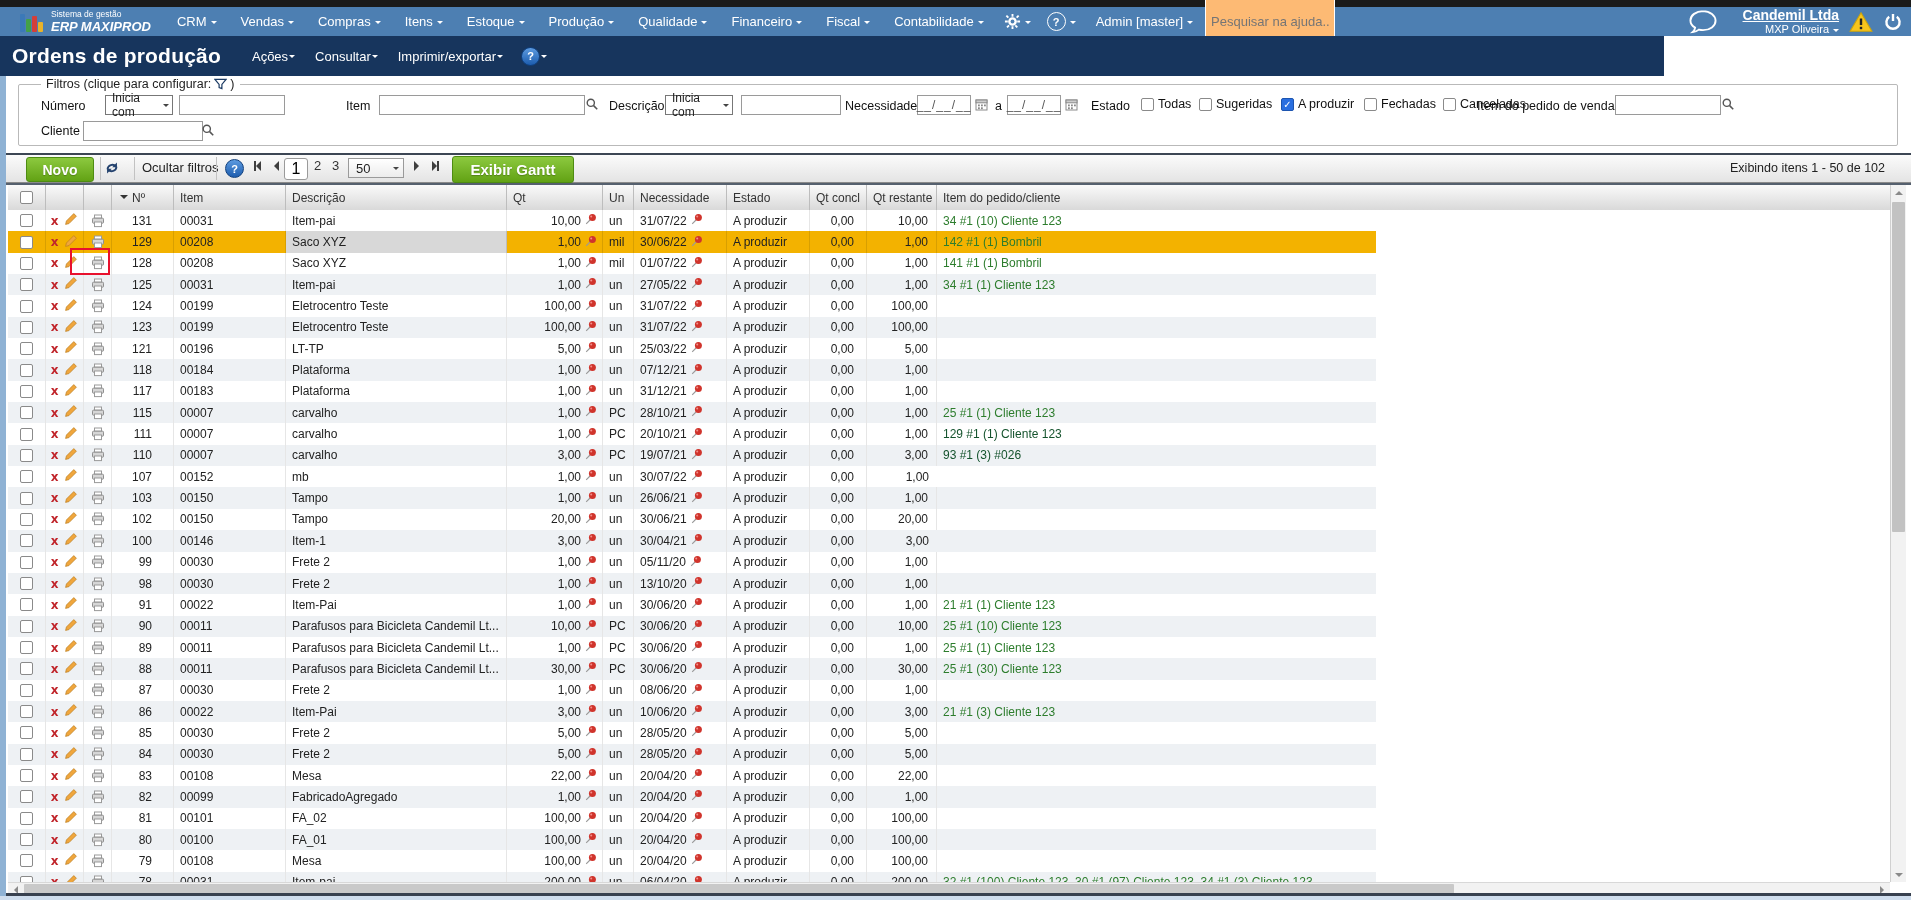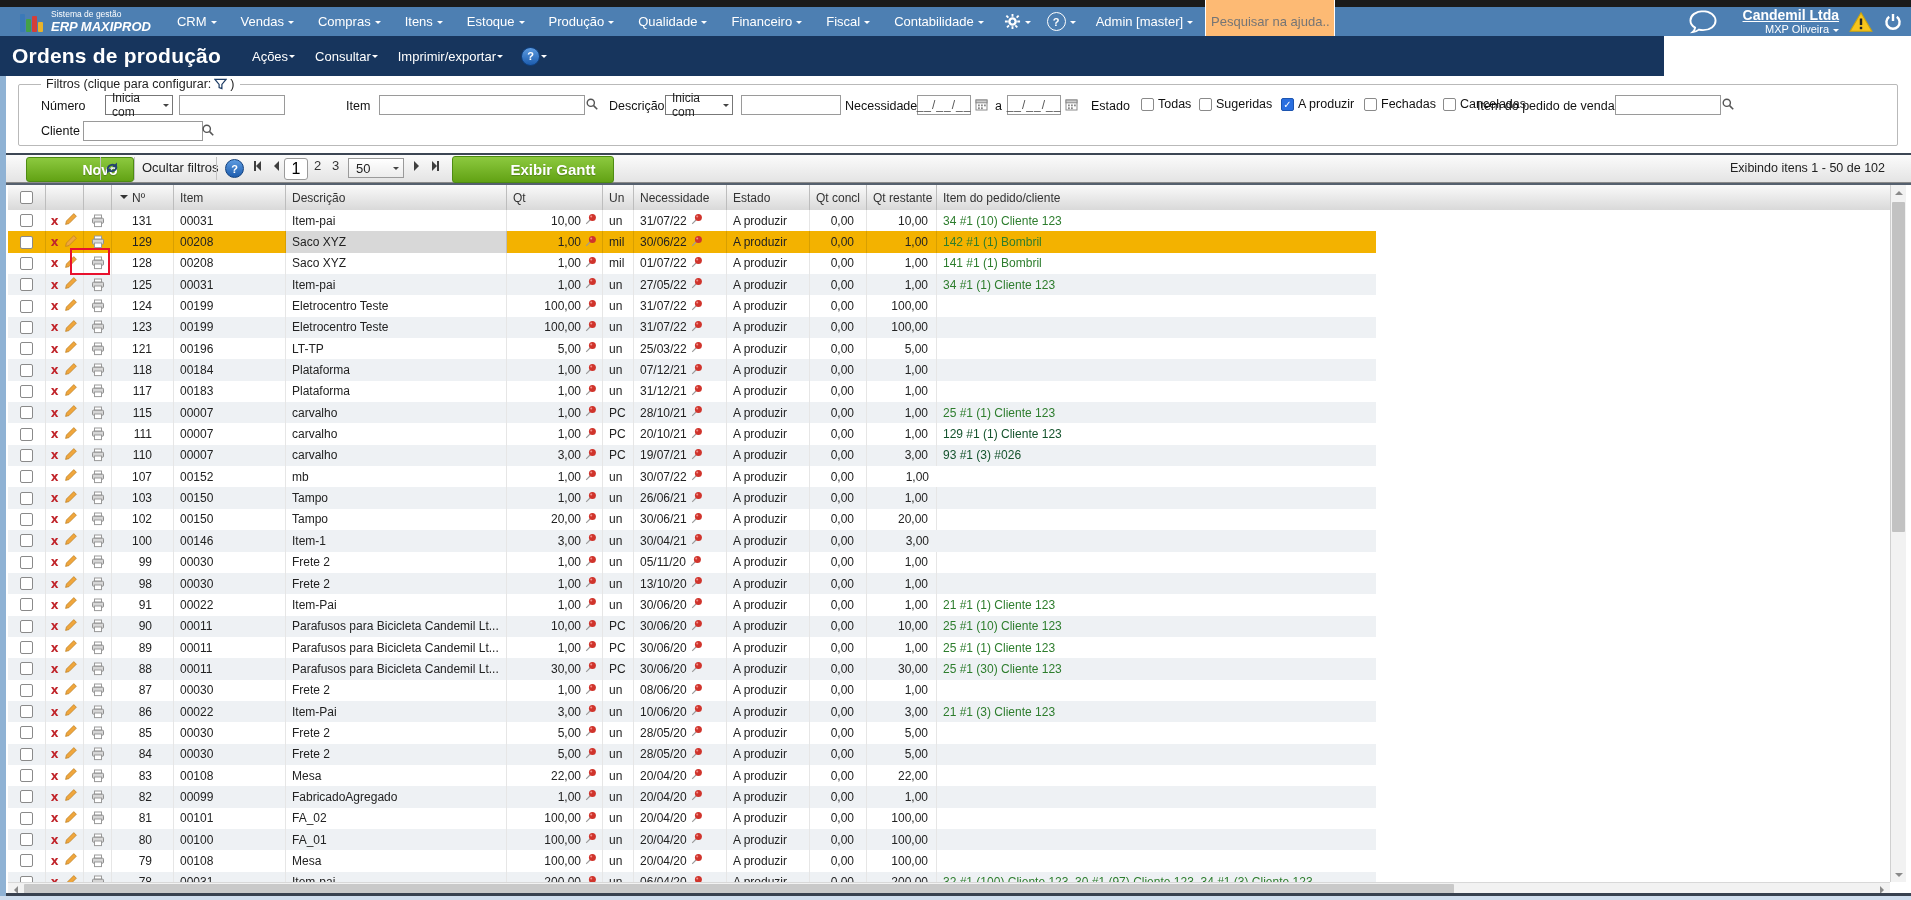--- a/index.html
+++ b/index.html
@@ -42,21 +42,21 @@
   .f-input{position:absolute;top:10px;height:18px;border:1px solid #9a9a9a;background:#fff;font-size:12px;color:#333;padding:0 4px;font-family:inherit;}
   .f-select{position:absolute;top:10px;height:20px;border:1px solid #777;background:#fff;display:flex;align-items:center;justify-content:space-between;font-size:12px;color:#222;padding:0 3px 0 6px;cursor:pointer;box-sizing:border-box;}
   .f-search{position:absolute;top:12px;cursor:pointer;}
   .f-date{position:absolute;top:10px;width:52px;height:18px;border:1px solid #9a9a9a;display:flex;align-items:center;justify-content:center;font-size:12px;color:#555;letter-spacing:1px;}
   .f-cal{position:absolute;top:12px;cursor:pointer;}
   .estado-cb{position:absolute;top:12px;display:flex;align-items:center;gap:4px;font-size:12.5px;color:#111;cursor:pointer;white-space:nowrap;}
   .cbox{width:13px;height:13px;border:1px solid #8a8a8a;border-radius:2px;background:#fff;box-sizing:border-box;}
   .cbox.checked{background:#2a6fe0;border-color:#1d55b0;color:#fff;font-size:10px;line-height:11px;text-align:center;}
   
   #toolbar{left:6px;top:153px;width:1905px;height:30px;background:linear-gradient(#fbfbfb,#e4e4e4);border-top:2px solid #3c4654;border-bottom:1px solid #8a8a8a;box-sizing:border-box;}
-  .btn-green{background:linear-gradient(#8cc93f,#62a214);border:1px solid #4e8c12;border-radius:3px;color:#fff;font-weight:bold;display:flex;align-items:center;justify-content:center;cursor:pointer;text-shadow:0 1px 1px rgba(0,0,0,.25);padding-left:40px;}
+  .btn-green{background:linear-gradient(#8cc93f,#62a214);border:1px solid #4e8c12;border-radius:3px;color:#fff;font-weight:bold;display:flex;align-items:center;justify-content:center;cursor:pointer;text-shadow:0 1px 1px rgba(0,0,0,.25);}
   #btn-novo{left:20px;top:2px;width:66px;height:23px;font-size:14px;}
   #btn-gantt{left:446px;top:1px;width:120px;height:25px;font-size:15px;}
   .tb-sep{position:absolute;top:2px;width:1px;height:23px;background:#c2c2c2;}
   #tb-refresh{left:97px;top:4px;cursor:pointer;}
   #tb-ocultar{left:136px;top:5px;font-size:13px;color:#222;cursor:pointer;}
   #tb-help{left:219px;top:4px;}
   .pg{position:absolute;top:6px;cursor:pointer;display:flex;align-items:center;}
   .tri-l{width:0;height:0;border:5px solid transparent;border-right-color:#3f3f3f;border-left:none;}
   .tri-r{width:0;height:0;border:5px solid transparent;border-left-color:#3f3f3f;border-right:none;}
   .pg-bar{width:2px;height:10px;background:#3f3f3f;}

